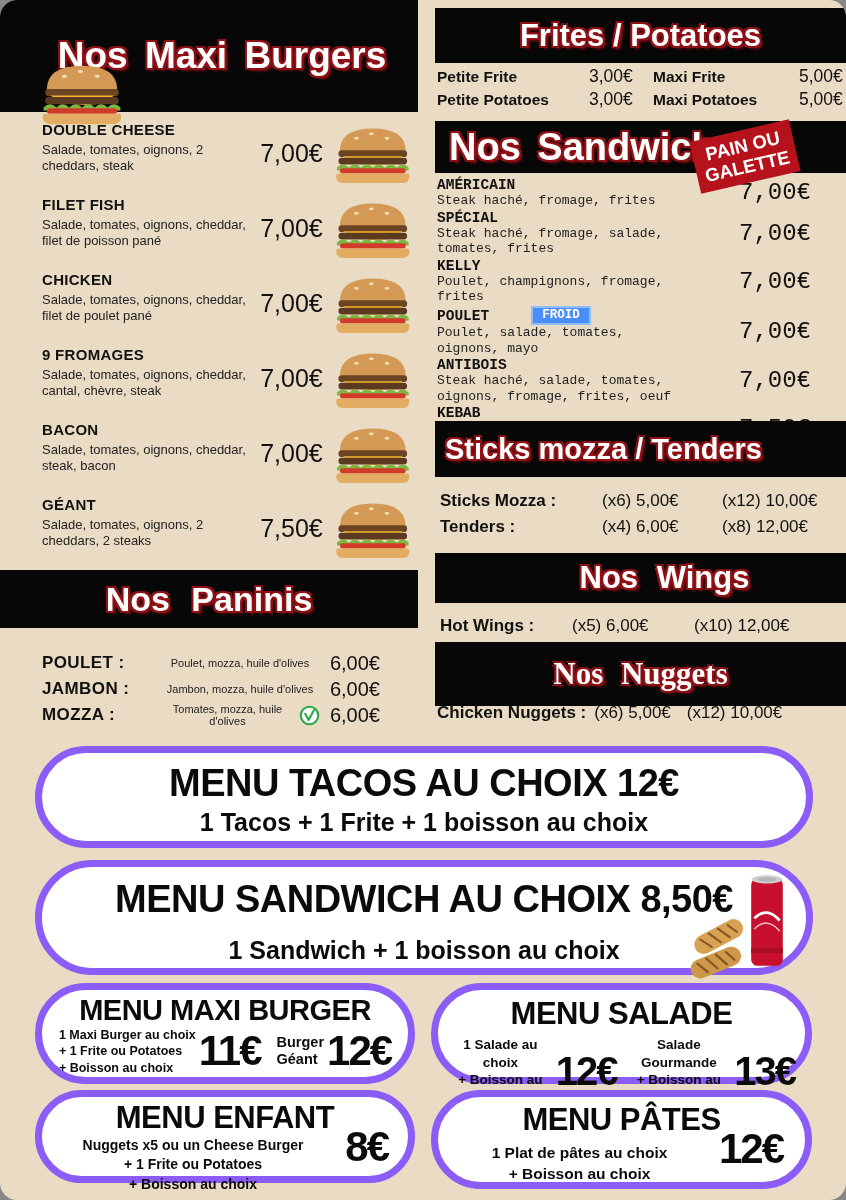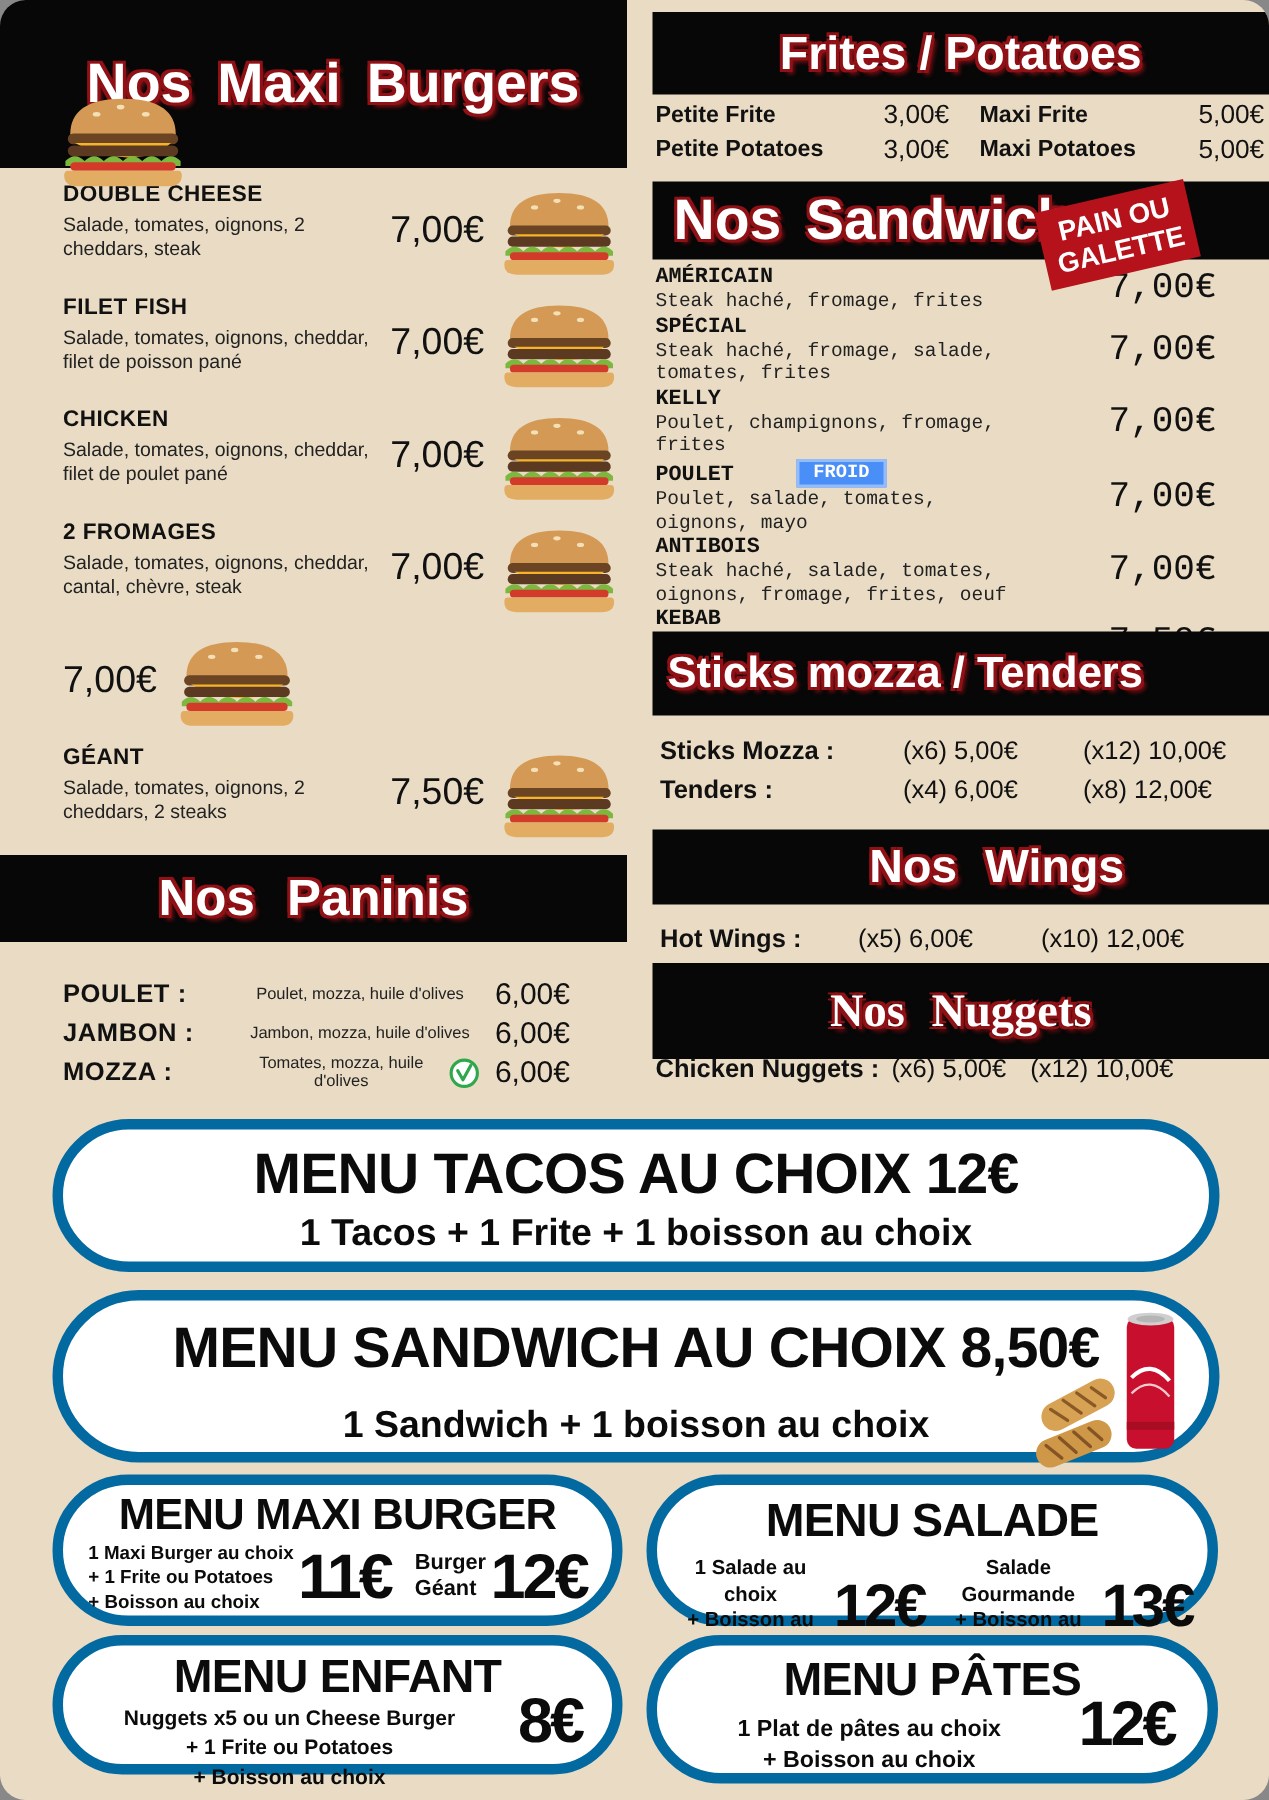--- a/index.html
+++ b/index.html
@@ -54,21 +54,21 @@
   .qty-block{position:absolute;left:440px;width:402px;}
   .qty-row{display:grid;align-items:center;height:26px;font-size:17px;color:#111;}
   .qty-row.sticks{grid-template-columns:162px 120px auto;}
   .qty-row.wings{grid-template-columns:132px 122px auto;}
   .qty-label{font-weight:800;}
   .nuggets-row{position:absolute;left:437px;top:703px;display:flex;align-items:center;font-size:17px;color:#111;}
   .nuggets-row .qty-label{margin-right:8px;}
   .nuggets-row .q1{margin-right:16px;}
 
   
-  .pill{position:absolute;background:#fff;border:7px solid #0369a1;border-radius:58px;box-sizing:border-box;text-align:center;}
+  .pill{position:absolute;background:#fff;border:7px solid #8b5cf6;border-radius:58px;box-sizing:border-box;text-align:center;}
   .pill-title{font-weight:800;color:#0b0b0b;letter-spacing:-.5px;white-space:nowrap;}
   .pill-sub{font-weight:700;color:#0b0b0b;}
   .tacos{left:35px;top:746px;width:778px;height:102px;padding-top:9px;}
   .tacos .pill-title{font-size:38px;}
   .tacos .pill-sub{font-size:25px;margin-top:3px;}
   .sandwichpill{left:35px;top:860px;width:778px;height:115px;padding-top:11px;}
   .sandwichpill .pill-title{font-size:38px;}
   .sandwichpill .pill-sub{font-size:25px;margin-top:15px;}
   .cola{position:absolute;right:16px;top:5px;width:46px;height:97px;z-index:2;}
   .panini-photo{position:absolute;right:50px;top:48px;width:74px;height:66px;z-index:3;}
@@ -170,29 +170,33 @@
         <div class="bi-name">CHICKEN</div>
         <div class="bi-desc">Salade, tomates, oignons, cheddar, filet de poulet pané</div>
       </div>
       <div class="bi-price">7,00€</div>
       <svg class="bi-img">
           <use href="#burger-art"></use>
         </svg>
     </div>
     <div class="burger-item">
       <div class="bi-text">
-        <div class="bi-name">2 FROMAGES</div>
+        <div class="bi-name">9 FROMAGES</div>
         <div class="bi-desc">Salade, tomates, oignons, cheddar, cantal, chèvre, steak</div>
       </div>
       <div class="bi-price">7,00€</div>
       <svg class="bi-img">
           <use href="#burger-art"></use>
         </svg>
     </div>
     <div class="burger-item">
+      <div class="bi-text">
+        <div class="bi-name">BACON</div>
+        <div class="bi-desc">Salade, tomates, oignons, cheddar, steak, bacon</div>
+      </div>
       <div class="bi-price">7,00€</div>
       <svg class="bi-img">
           <use href="#burger-art"></use>
         </svg>
     </div>
     <div class="burger-item">
       <div class="bi-text">
         <div class="bi-name">GÉANT</div>
         <div class="bi-desc">Salade, tomates, oignons, 2 cheddars, 2 steaks</div>
       </div>

